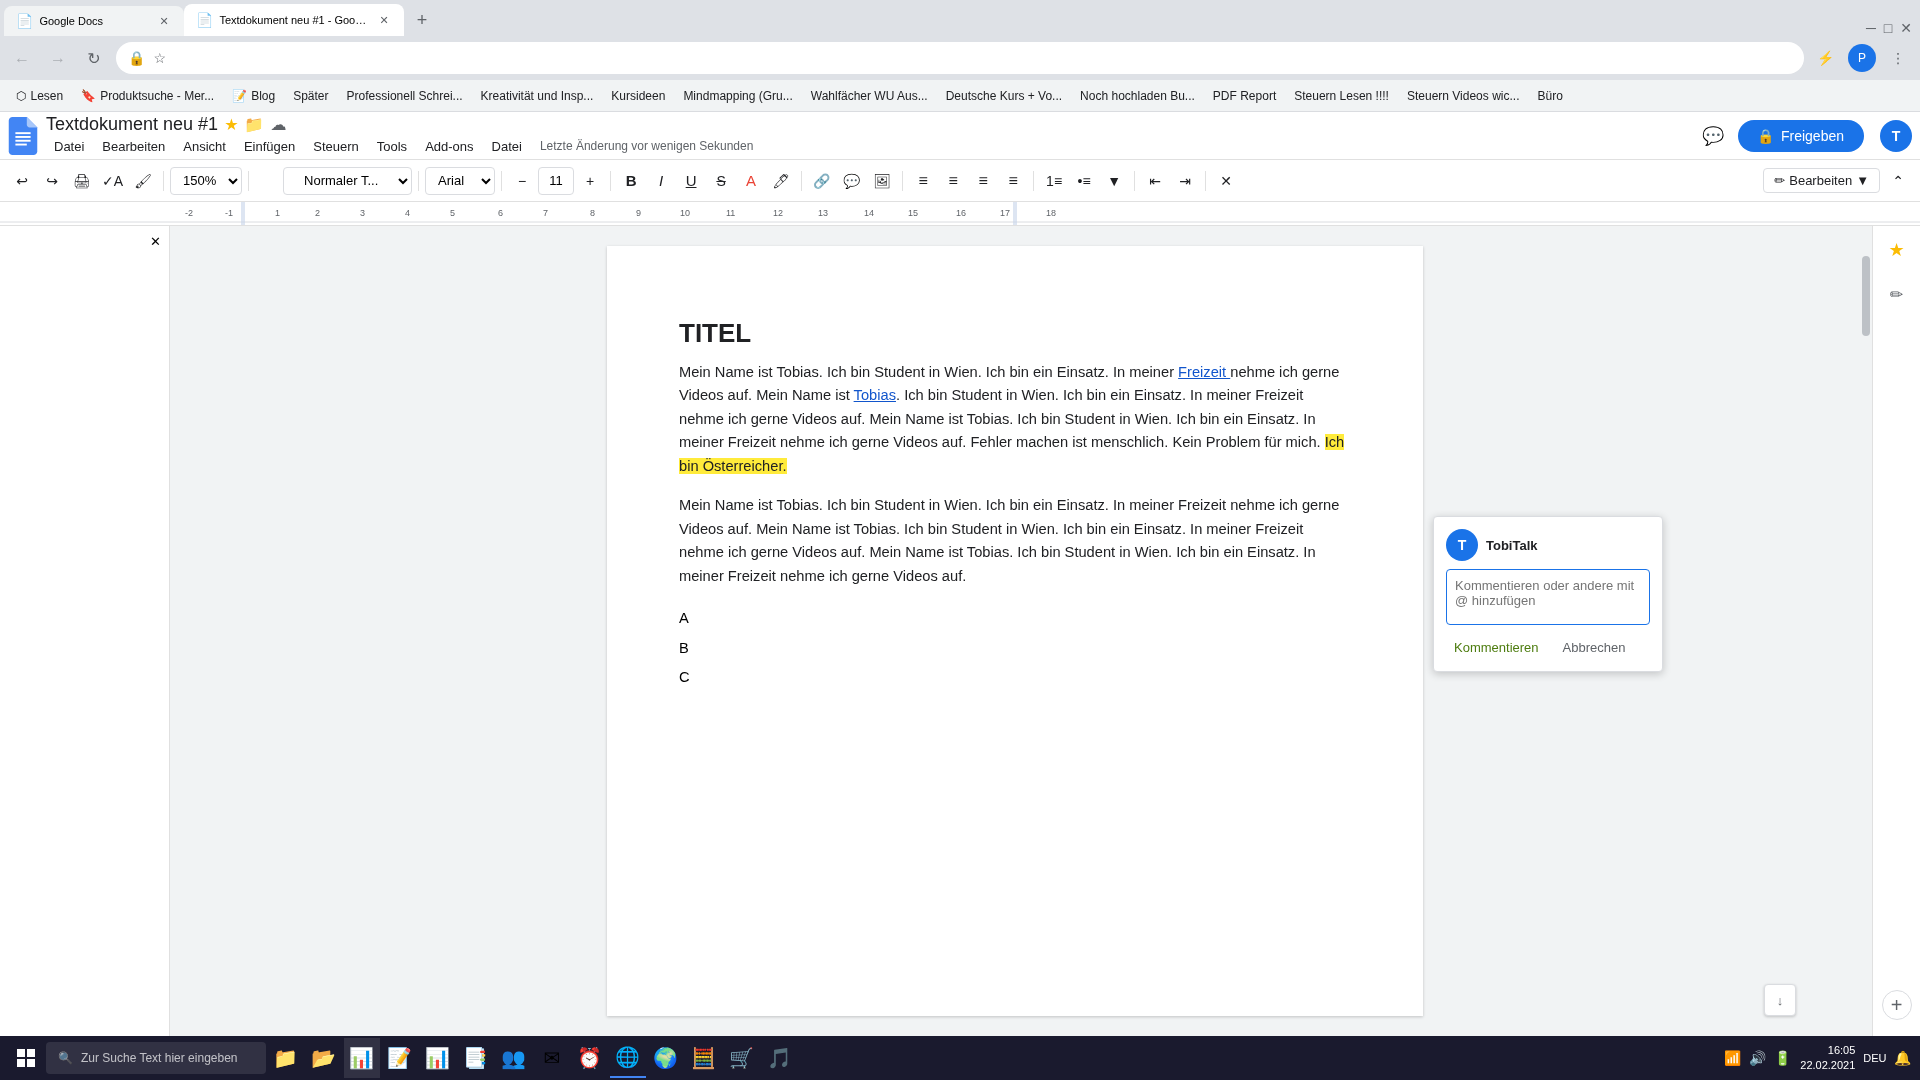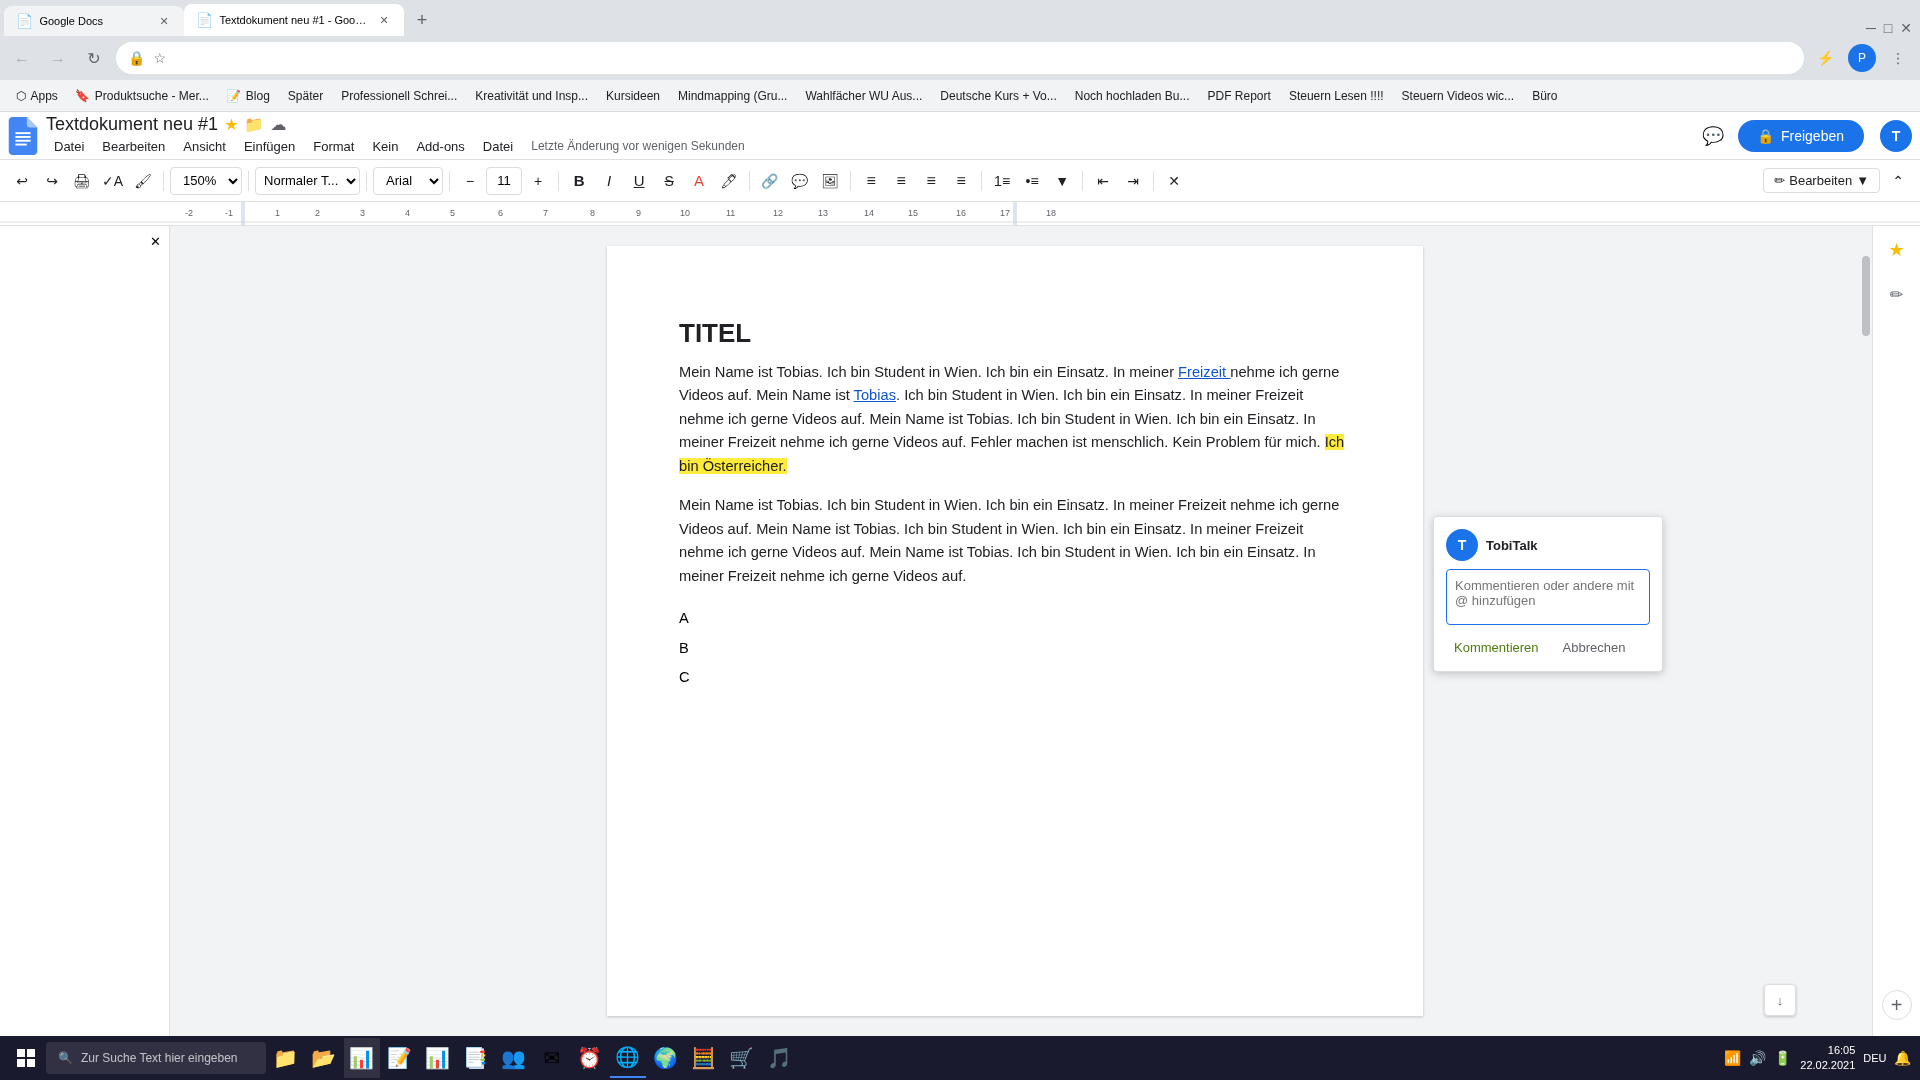--- a/index.html
+++ b/index.html
@@ -42,21 +42,21 @@
     .header-spacer { flex: 1; }
     .share-btn { background: #1a73e8; color: white; border: none; border-radius: 4px; padding: 8px 16px; font-size: 14px; cursor: pointer; display: flex; align-items: center; gap: 6px; }
     .avatar { width: 32px; height: 32px; border-radius: 50%; background: #1a73e8; color: white; display: flex; align-items: center; justify-content: center; font-size: 14px; font-weight: bold; margin-left: 8px; }
     .comment-icon-btn { width: 32px; height: 32px; border-radius: 50%; display: flex; align-items: center; justify-content: center; cursor: pointer; color: #5f6368; font-size: 18px; }
 
     
     .toolbar { display: flex; align-items: center; padding: 4px 8px; gap: 2px; height: 42px; border-bottom: 1px solid #e0e0e0; background: white; overflow: hidden; }
     .toolbar-btn { height: 28px; min-width: 28px; display: flex; align-items: center; justify-content: center; border-radius: 4px; cursor: pointer; color: #202124; font-size: 14px; padding: 0 4px; }
     .toolbar-separator { width: 1px; height: 20px; background: #e0e0e0; margin: 0 4px; }
     .zoom-select { height: 28px; border: 1px solid #dadce0; border-radius: 4px; padding: 0 8px; font-size: 13px; cursor: pointer; background: white; }
-    .style-select { height: 28px; border: 1px solid #dadce0; border-radius: 4px; padding: 0 4px; font-size: 13px; cursor: pointer; background: white; min-width: 100px; }
+    .style-select { height: 28px; border: 1px solid #dadce0; border-radius: 4px; padding: 0 16px; font-size: 13px; cursor: pointer; background: white; min-width: 100px; margin-left: 28px; }
     .font-select { height: 28px; border: 1px solid #dadce0; border-radius: 4px; padding: 0 8px; font-size: 13px; cursor: pointer; background: white; min-width: 70px; }
     .font-size-input { height: 28px; width: 36px; border: 1px solid #dadce0; border-radius: 4px; padding: 0 4px; font-size: 13px; text-align: center; }
     .bold-btn { font-weight: bold; }
     .italic-btn { font-style: italic; }
     .underline-btn { text-decoration: underline; }
     .edit-mode-btn { display: flex; align-items: center; gap: 4px; padding: 4px 12px; border: 1px solid #dadce0; border-radius: 4px; cursor: pointer; font-size: 13px; color: #202124; }
 
     
     .ruler { height: 24px; background: white; border-bottom: 1px solid #e0e0e0; position: relative; display: flex; align-items: center; overflow: hidden; }
 
@@ -125,21 +125,21 @@
     <span style="color: #5f6368; font-size: 14px; cursor: pointer;">☆</span>
   </div>
   <div class="browser-action-btn">⚡</div>
   <div class="browser-action-btn" style="background: #1a73e8; border-radius: 50%; color: white; font-size: 12px;">P</div>
   <div class="browser-action-btn">⋮</div>
 </div>
 
 <div class="bookmarks-bar">
   <div class="bookmark-item">
     <span>⬡</span>
-    <span>Apps</span>
+    <span>Lesen</span>
   </div>
   <div class="bookmark-item">
     <span>🔖</span>
     <span>Produktsuche - Mer...</span>
   </div>
   <div class="bookmark-item">
     <span>📝</span>
     <span>Blog</span>
   </div>
   <div class="bookmark-item">
@@ -200,22 +200,22 @@
         <span class="doc-title" style="font-size: 18px; cursor: pointer;">Textdokument neu #1</span>
         <span class="title-icon">★</span>
         <span class="title-icon2">📁</span>
         <span class="title-icon2">☁</span>
       </div>
       <div class="doc-menu-bar">
         <span class="menu-item">Datei</span>
         <span class="menu-item">Bearbeiten</span>
         <span class="menu-item">Ansicht</span>
         <span class="menu-item">Einfügen</span>
-        <span class="menu-item">Format</span>
-        <span class="menu-item">Kein</span>
+        <span class="menu-item">Steuern</span>
+        <span class="menu-item">Tools</span>
         <span class="menu-item">Add-ons</span>
         <span class="menu-item">Datei</span>
         <span class="last-saved">Letzte Änderung vor wenigen Sekunden</span>
       </div>
     </div>
 
     <div class="header-spacer"></div>
 
     <div class="comment-icon-btn">💬</div>
 

